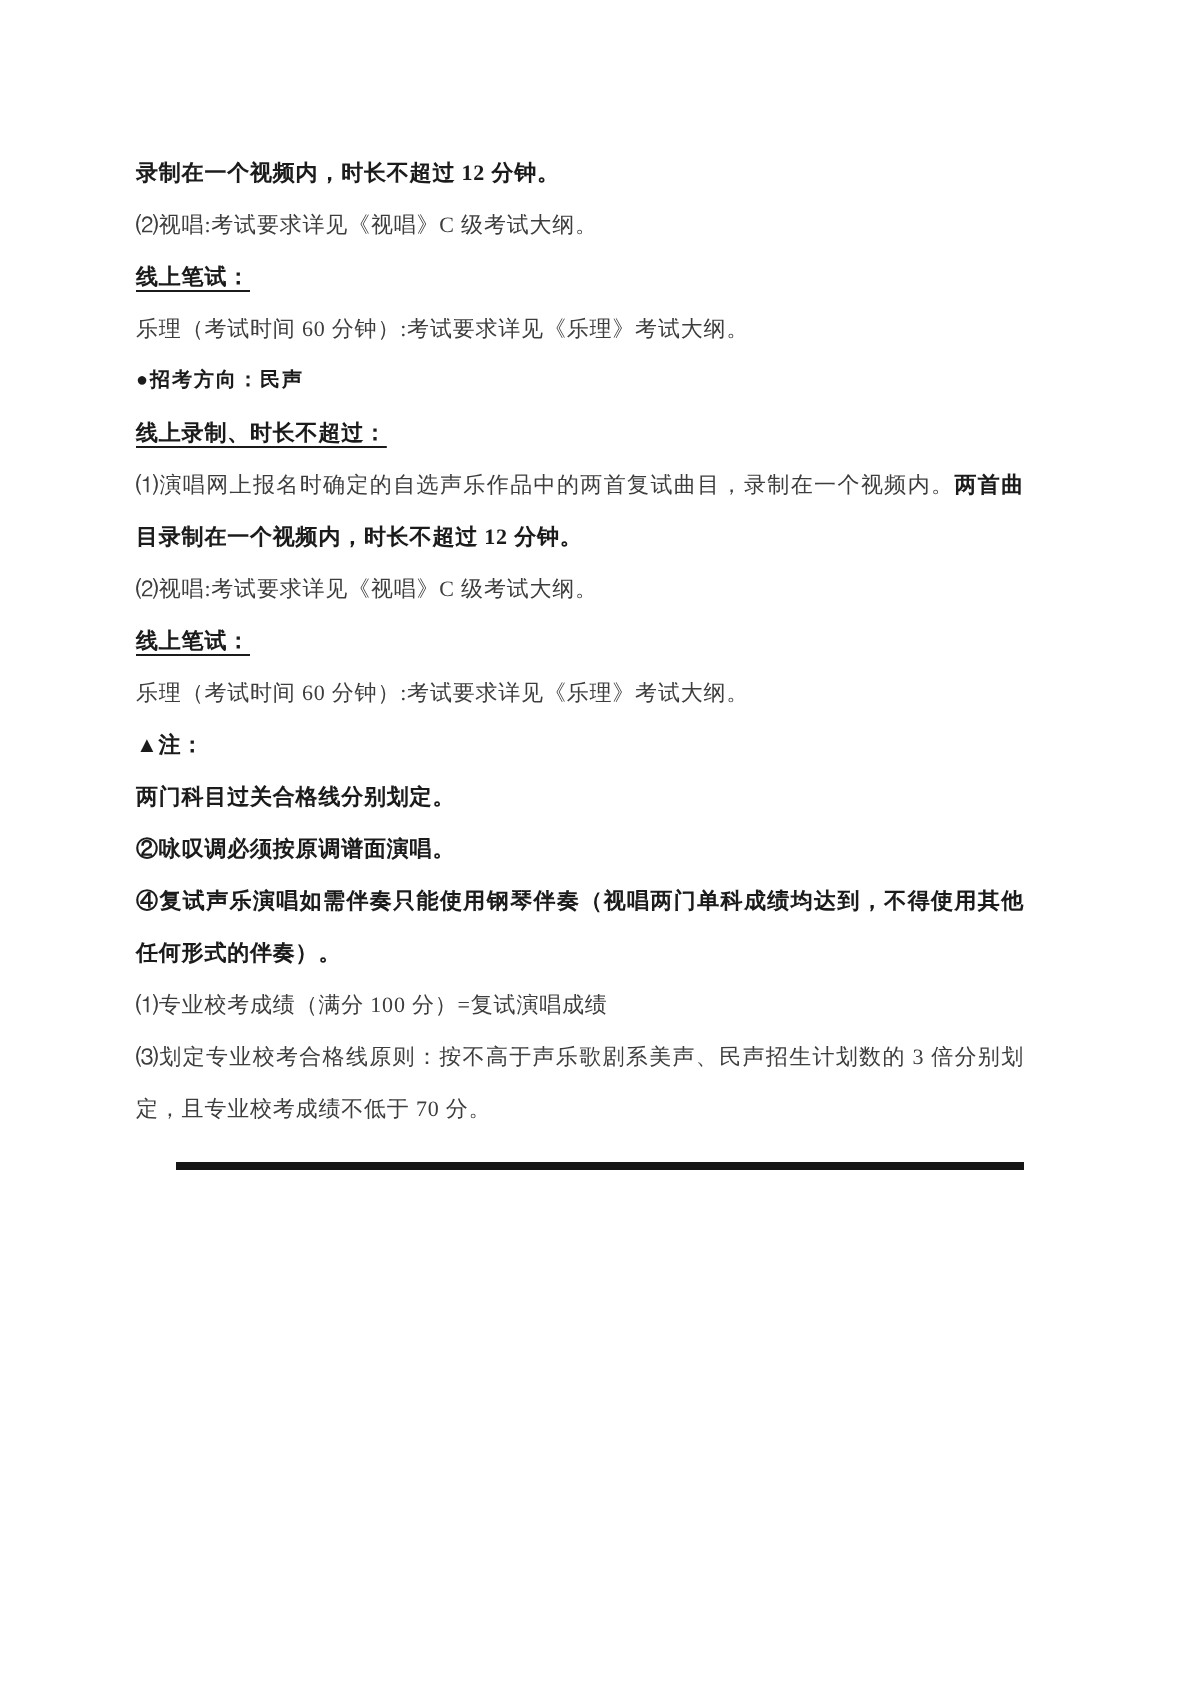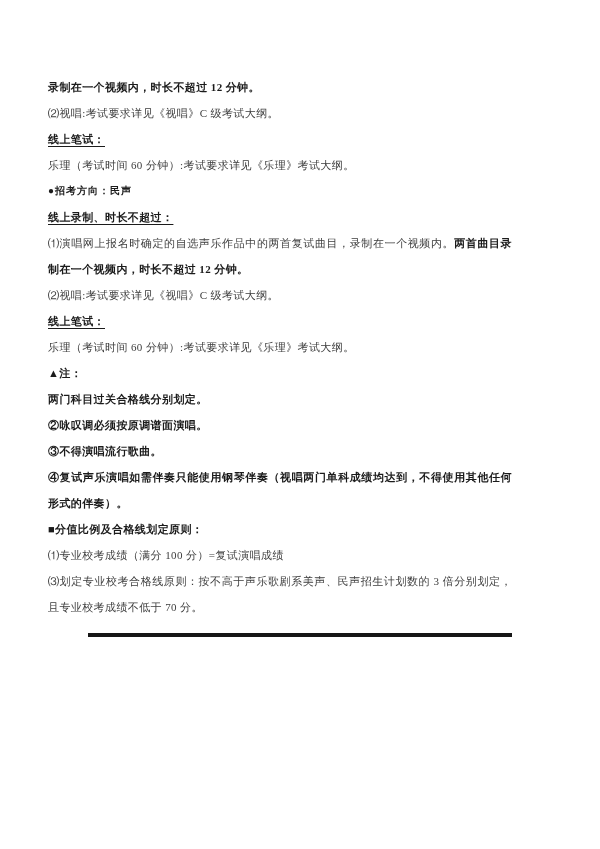--- a/index.html
+++ b/index.html
@@ -17,21 +17,21 @@
     font-family: "Liberation Serif", "DejaVu Serif", serif;
     overflow: hidden;
   }
   .page {
     width: 600px;
     height: 849px;
     background: var(--page-bg);
     position: relative;
   }
   .doc-content {
-    padding: 74px 88px 0 48px;
+    padding: 74px 88px 0 68px;
   }
   .para {
     margin: 0;
     font-size: 11px;
     line-height: 26px;
     letter-spacing: 0.4px;
     text-align: justify;
     color: var(--text-color);
     word-break: break-all;
   }
@@ -64,20 +64,18 @@
       <p class="para body"><span class="">乐理（考试时间 60 分钟）:考试要求详见《乐理》考试大纲。</span></p>
       <p class="para direction"><span class="b ">●招考方向：民声</span></p>
       <p class="para body"><span class="b u">线上录制、时长不超过：</span></p>
       <p class="para body"><span class="">⑴演唱网上报名时确定的自选声乐作品中的两首复试曲目，录制在一个视频内。</span><span class="b ">两首曲目录制在一个视频内，时长不超过 12 分钟。</span></p>
       <p class="para body"><span class="">⑵视唱:考试要求详见《视唱》C 级考试大纲。</span></p>
       <p class="para body"><span class="b u">线上笔试：</span></p>
       <p class="para body"><span class="">乐理（考试时间 60 分钟）:考试要求详见《乐理》考试大纲。</span></p>
       <p class="para body"><span class="b ">▲注：</span></p>
       <p class="para body"><span class="b ">两门科目过关合格线分别划定。</span></p>
       <p class="para body"><span class="b ">②咏叹调必须按原调谱面演唱。</span></p>
-      <p class="para body"><span class="b ">③不得演唱流行歌曲。</span></p>
       <p class="para body"><span class="b ">④复试声乐演唱如需伴奏只能使用钢琴伴奏（视唱两门单科成绩均达到，不得使用其他任何形式的伴奏）。</span></p>
-      <p class="para body"><span class="b ">■分值比例及合格线划定原则：</span></p>
       <p class="para body"><span class="">⑴专业校考成绩（满分 100 分）=复试演唱成绩</span></p>
       <p class="para body"><span class="">⑶划定专业校考合格线原则：按不高于声乐歌剧系美声、民声招生计划数的 3 倍分别划定，且专业校考成绩不低于 70 分。</span></p>
     </div>
   <div class="divider"></div>
 </div>
 
 </body></html>

